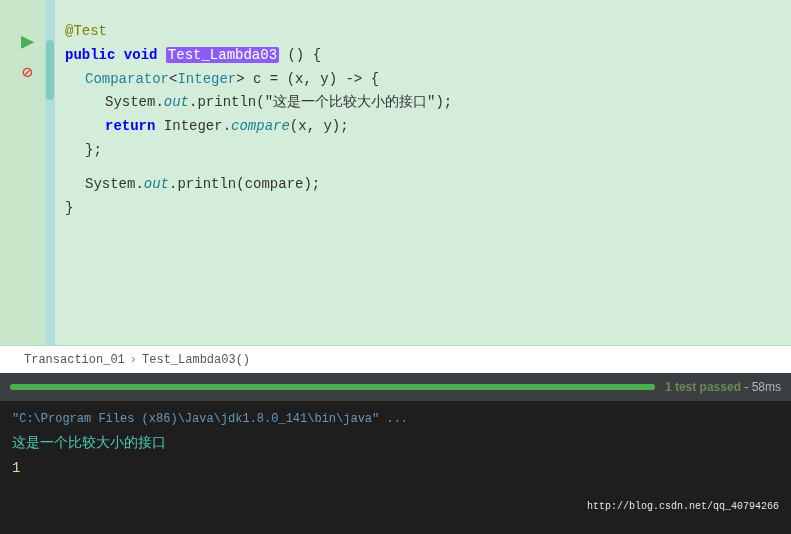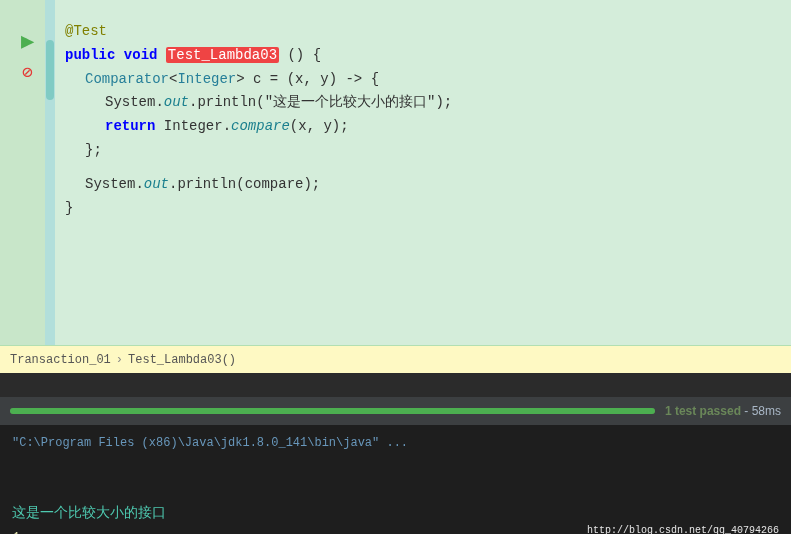--- a/index.html
+++ b/index.html
@@ -76,21 +76,21 @@
       color: #808000;
     }
 
     .keyword {
       color: #0000ff;
       font-weight: bold;
       text-align: right;
     }
 
     .method-highlight {
-      background: #ef4444;
+      background: #8b5cf6;
       color: white;
       padding: 0 2px;
       border-radius: 2px;
     }
 
     .type-name {
       color: #267f99;
     }
 
     .italic-method {
@@ -102,43 +102,42 @@
       color: #006994;
     }
 
     .line-indent-1 { margin-left: 20px; }
     .line-indent-2 { margin-left: 40px; }
 
     
     .breadcrumb-bar {
       width: 791px;
       height: 28px;
-      background: #fef9c3;
+      background: #ffffff;
       border-top: 1px solid #b2dfb2;
       display: flex;
       align-items: center;
-      padding: 0 10px;
+      padding: 0 24px;
       font-size: 12px;
       color: #555;
     }
 
     .breadcrumb-separator {
       margin: 0 5px;
       color: #888;
     }
 
     
     .status-bar {
       width: 791px;
       height: 28px;
       background: #3c3f41;
       display: flex;
       align-items: center;
       padding: 0 10px;
-      margin-top: 24px;
     }
 
     .progress-bar-container {
       flex: 1;
       height: 6px;
       background: #555;
       border-radius: 3px;
       margin-right: 10px;
     }
 
@@ -174,21 +173,20 @@
     }
 
     .output-line-1 {
       color: #6897bb;
       font-size: 12px;
     }
 
     .output-line-2 {
       color: #4ec9b0;
       font-size: 14px;
-      margin-top: 46px;
     }
 
     .output-line-3 {
       color: #dcdcaa;
       font-size: 14px;
     }
 
     .output-link {
       position: absolute;
       right: 12px;

